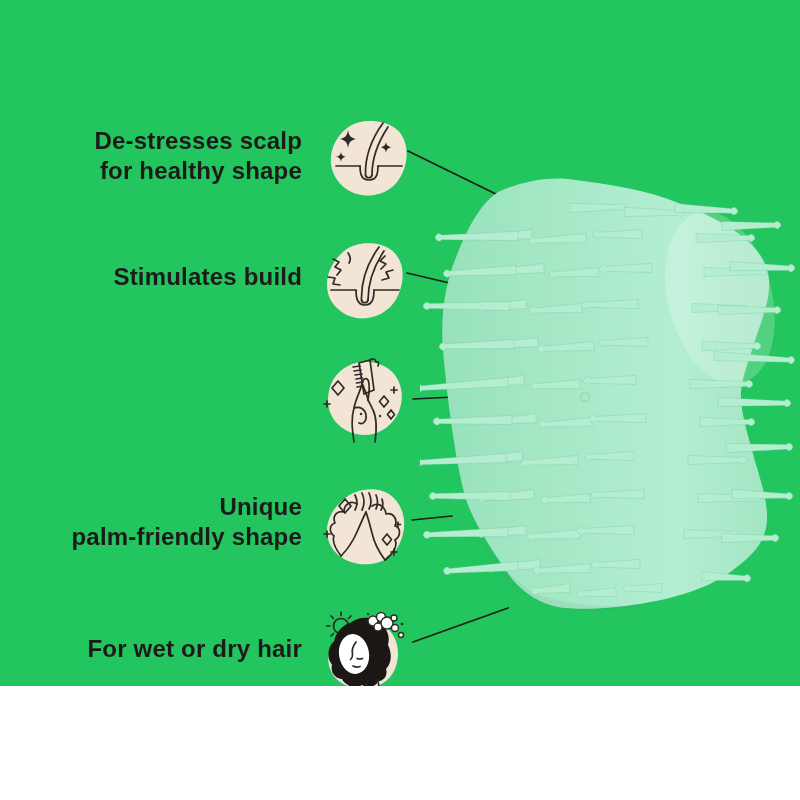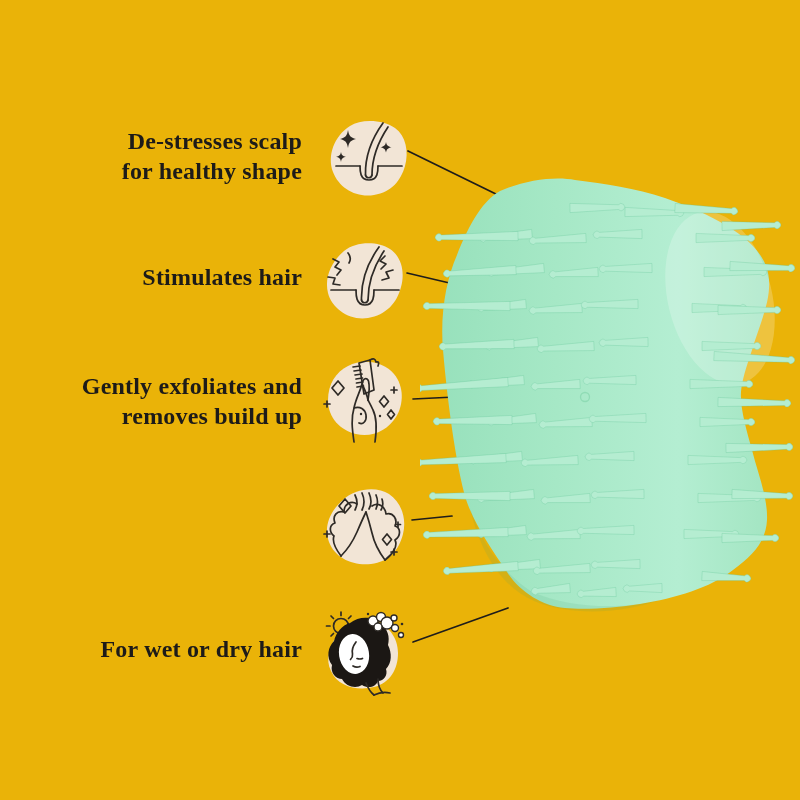--- a/index.html
+++ b/index.html
@@ -1,17 +1,17 @@
 <!DOCTYPE html>
 <html><head>
 <meta charset="utf-8">
 <style>
   html,body{margin:0;padding:0;background:#ffffff;}
   body{width:800px;height:800px;font-family:"Liberation Sans",sans-serif;}
-  .stage{position:relative;width:800px;height:800px;background:#eab308;overflow:hidden;font-family:Liberation Serif, serif;}
+  .stage{position:relative;width:800px;height:686px;background:#22c55e;overflow:hidden;}
 
   .callout-label{
     position:absolute;right:498px;width:300px;text-align:right;
     font-size:24px;line-height:30px;font-weight:600;color:#1d1b19;letter-spacing:.2px;
   }
   .callout-label span{display:block;}
   .lbl-1{top:126px;}
   .lbl-2{top:262px;}
   .lbl-3{top:371px;}
   .lbl-4{top:492px;}
@@ -158,42 +158,38 @@
     <path class="ic-stroke" d="M38 52 C38 57 38 66 47 66 C56 66 56 57 56 52"></path>
     <path class="ic-stroke" d="M43.5 61 C43 44 48 27 61 9"></path>
     <path class="ic-stroke" d="M50 61 C50 47 54 31 66 13"></path>
     <path class="ic-stroke" d="M43.5 61 A3.3 3.3 0 0 0 50 61"></path>
     <path class="ic-fill" d="M26 16 C27 22 28.5 23.5 34 25 C28.5 26.5 27 28 26 34 C25 28 23.5 26.5 18 25 C23.5 23.5 25 22 26 16 Z"></path>
     <path class="ic-fill" d="M19 38 C19.6 41 20.6 42 24 42.8 C20.6 43.6 19.6 44.6 19 48 C18.4 44.6 17.4 43.6 14 42.8 C17.4 42 18.4 41 19 38 Z"></path>
     <path class="ic-fill" d="M64 28 C64.7 31.4 65.8 32.4 69.5 33.3 C65.8 34.2 64.7 35.2 64 38.6 C63.3 35.2 62.2 34.2 58.5 33.3 C62.2 32.4 63.3 31.4 64 28 Z"></path>
   </svg>
 
   <div class="callout-label lbl-2">
-    <span>Stimulates hair</span>
+    <span>Stimulates build</span>
     <span></span>
   </div>
   <svg class="icon ico-2" viewBox="0 0 92 92" aria-label="hair-follicle-stimulate-icon">
     <path class="ic-blob" d="M26 14 C38 4 60 4 72 12 C84 20 87 36 83 50 C79 66 68 78 50 81 C32 84 14 72 10 56 C6 40 14 24 26 14 Z"></path>
     <path class="ic-stroke" d="M13 53 H38"></path>
     <path class="ic-stroke" d="M56 53 H81"></path>
     <path class="ic-stroke" d="M38 53 C38 58 38 68 47 68 C56 68 56 58 56 53"></path>
     <path class="ic-stroke" d="M43.5 63 C43 46 48 28 61 10"></path>
     <path class="ic-stroke" d="M50 63 C50 48 54 32 66 14"></path>
     <path class="ic-stroke" d="M43.5 63 A3.3 3.3 0 0 0 50 63"></path>
     <path class="ic-stroke" d="M15 22 L21 25 L17 30 L23 33 L19 38" stroke-width="1.4"></path>
     <path class="ic-stroke" d="M10 40 L17 41 L15 47 L22 48" stroke-width="1.4"></path>
     <path class="ic-stroke" d="M67 19 L62 24 L68 27 L63 32" stroke-width="1.4"></path>
     <path class="ic-stroke" d="M75 33 L68 35 L71 41 L64 43" stroke-width="1.4"></path>
     <path class="ic-stroke" d="M30 16 Q34 21 31 26" stroke-width="1.4"></path>
   </svg>
 
-  <div class="callout-label lbl-3">
-    <span>Gently exfoliates and</span>
-    <span>removes build up</span>
-  </div>
   <svg class="icon ico-3" viewBox="0 0 92 92" aria-label="hand-holding-comb-icon">
     <path class="ic-blob" d="M30 12 C46 4 66 8 76 20 C86 32 86 50 78 63 C70 76 54 84 38 80 C22 76 10 64 10 46 C10 30 18 18 30 12 Z"></path>
 
     <path class="ic-stroke" d="M41 9 L52 6 L56 36 L46 40 Z"></path>
     <path class="ic-stroke" d="M42 12 L35 13 M43 16 L36 17 M44 20 L37 21 M44.5 24 L38 25 M45 28 L38.5 29 M45.5 32 L39 33" stroke-width="1.2"></path>
     <path class="ic-stroke" d="M52 6 Q57 3 58 8 Q62 7 60 12"></path>
 
     <path class="ic-stroke" d="M36 88 C34 74 33 64 36 54 C38 44 42 38 44 30 C45 24 49 23 50.5 27 C52 33 51 40 50 46"></path>
     <path class="ic-stroke" d="M36 54 C42 52 47 55 48 61 C49 67 45 71 41 69"></path>
     <path class="ic-stroke" d="M57 88 C59 74 59 64 55 56 C52.5 50.5 51 48 50 46"></path>
@@ -201,20 +197,24 @@
     <circle class="ic-fill" cx="43" cy="60" r="1.2"></circle>
 
     <path class="ic-stroke" d="M20 27 L26 34 L20 41 L14 34 Z" stroke-width="1.4"></path>
     <path class="ic-stroke" d="M66 42 L70.5 47.5 L66 53 L61.5 47.5 Z" stroke-width="1.4"></path>
     <path class="ic-stroke" d="M73 56 L76.5 60.5 L73 65 L69.5 60.5 Z" stroke-width="1.4"></path>
     <path class="ic-stroke" d="M9 47 V53 M6 50 H12" stroke-width="1.4"></path>
     <path class="ic-stroke" d="M76 33 V39 M73 36 H79" stroke-width="1.4"></path>
     <circle class="ic-fill" cx="62" cy="62" r="1.2"></circle>
   </svg>
 
+  <div class="callout-label lbl-4">
+    <span>Unique</span>
+    <span>palm-friendly shape</span>
+  </div>
   <svg class="icon ico-4" viewBox="0 0 92 92" aria-label="interlocked-hands-icon">
     <path class="ic-blob" d="M24 18 C36 6 58 4 70 12 C82 20 88 36 84 52 C80 68 70 80 52 82 C34 84 16 76 10 60 C4 44 12 28 24 18 Z"></path>
 
     <path class="ic-stroke" d="M22 74 C16 66 13 59 15 54 C10 50 10 43 16 41 C13 34 18 28 25 30 C25 22 32 18 38 22"></path>
     <path class="ic-stroke" d="M22 74 C28 68 34 59 38 50 C41 43 44 36 47 30"></path>
 
     <path class="ic-stroke" d="M66 78 C74 72 79 64 76 58 C82 54 82 46 76 44 C79 37 74 30 67 32 C66 24 59 20 53 24"></path>
     <path class="ic-stroke" d="M66 78 C60 70 55 60 53 51 C51 43 49 36 47 30"></path>
 
     <path class="ic-stroke" d="M36 13 Q40 21 36 28" stroke-width="1.4"></path>

